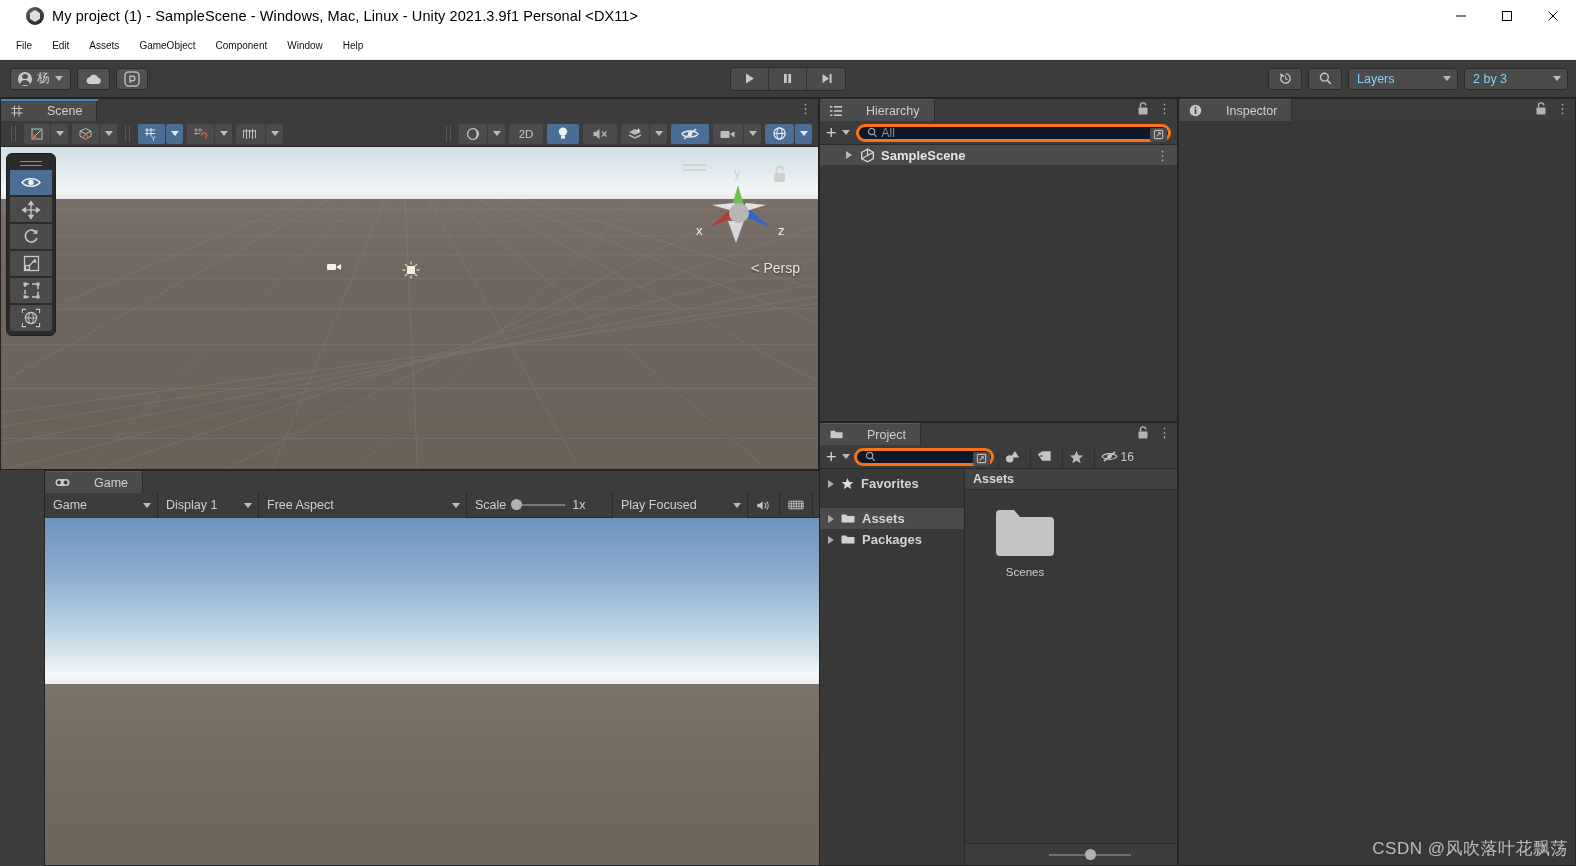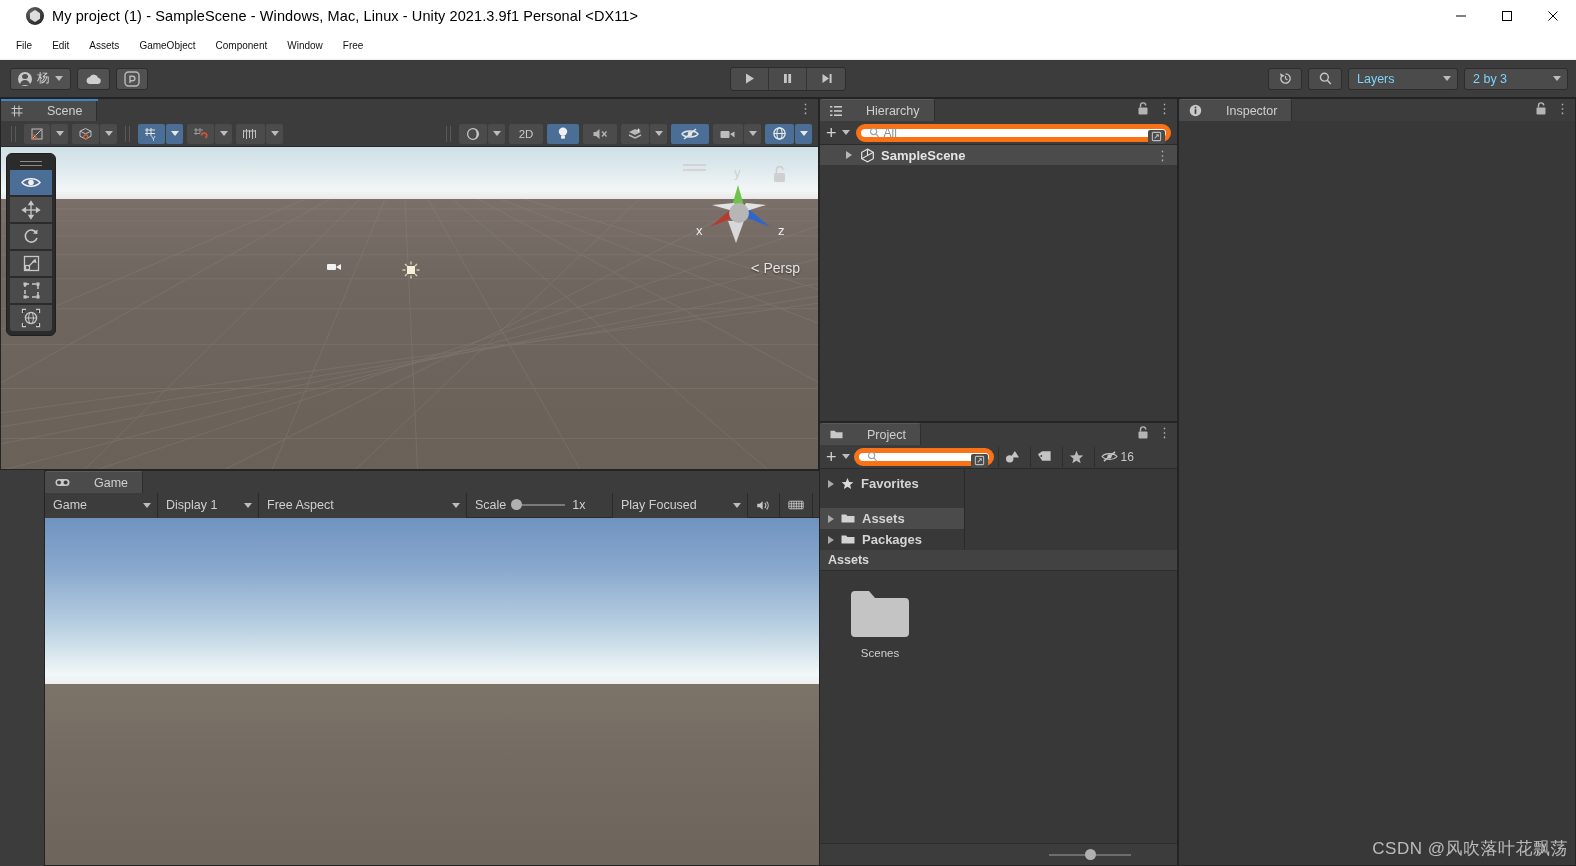--- a/index.html
+++ b/index.html
@@ -150,42 +150,42 @@
   .g-ground { position: absolute; left: 0; top: 166px; right: 0; bottom: 0;
               background: linear-gradient(to bottom, #7c7369 0%, #746b62 40%, #6d655c 100%); }
 
   
   #hierarchy-panel { left: 819px; top: 0; width: 359px; height: 324px; }
   .h-toolbar { height: 24px; background: #3c3c3c; display: flex; align-items: center;
                gap: 6px; padding: 0 6px; border-bottom: 1px solid #2a2a2a; }
   .plus-dd { display: flex; align-items: center; gap: 5px; color: #d0d0d0; }
   .plus { font-size: 18px; line-height: 14px; color: #d2d2d2; }
   .searchbox {
-    flex: 1; height: 18px; background: #ffffff; border: 5px solid #f97316; border-radius: 9px;
+    flex: 1; height: 18px; background: #0f172a; border: 3px solid #f97316; border-radius: 9px;
     display: flex; align-items: center; gap: 4px; padding: 0 4px 0 8px; position: relative;
   }
   .search-ph { color: #909090; font-size: 12px; }
   .sb-right { position: absolute; right: 1px; top: 1px; width: 17px; height: 14px;
               background: #4a4a4a; border-radius: 2px; display: flex; align-items: center;
               justify-content: center; }
   .h-body { position: absolute; left: 0; top: 46px; right: 0; bottom: 0; background: #383838; }
   .h-row { height: 20px; display: flex; align-items: center; gap: 6px; padding-left: 40px;
            background: #4b4b4b; color: #e4e4e4; font-size: 13px; font-weight: bold; position: relative; }
   .h-row-caret { position: absolute; left: 26px; width: 0; height: 0;
                  border-top: 4px solid transparent; border-bottom: 4px solid transparent;
                  border-left: 6px solid #b8b8b8; }
   .h-row .kebab { position: absolute; right: 8px; font-weight: normal; }
 
   
   #project-panel { left: 819px; top: 324px; width: 359px; height: 444px; }
   .p-toolbar { height: 24px; background: #3c3c3c; display: flex; align-items: center;
                gap: 4px; padding: 0 4px 0 6px; border-bottom: 1px solid #2a2a2a; }
   .p-icon { width: 28px; height: 20px; display: flex; align-items: center; justify-content: center;
             background: #3c3c3c; border-left: 1px solid #2e2e2e; color: #c0c0c0; }
-  .p-body { position: absolute; left: 0; top: 46px; right: 0; bottom: 0; display: flex; background: #383838; flex-direction: column; }
+  .p-body { position: absolute; left: 0; top: 46px; right: 0; bottom: 0; display: flex; background: #383838; }
   .p-tree { width: 145px; background: #383838; border-right: 1px solid #2a2a2a; padding-top: 4px; }
   .p-tree-row { height: 21px; display: flex; align-items: center; gap: 7px; padding-left: 8px;
                 color: #d4d4d4; font-size: 13px; font-weight: bold; position: relative; }
   .p-tree-row.sel { background: #4b4b4b; }
   .tri { width: 0; height: 0; border-top: 4px solid transparent; border-bottom: 4px solid transparent;
          border-left: 6px solid #a8a8a8; flex: none; }
   .p-content { flex: 1; position: relative; background: #383838; }
   .p-crumb { height: 21px; background: #424242; display: flex; align-items: center; padding-left: 8px;
              color: #d8d8d8; font-size: 12.5px; font-weight: bold; border-bottom: 1px solid #2e2e2e; }
   .asset-grid { padding: 18px 0 0 22px; display: flex; flex-wrap: wrap; gap: 12px; }
@@ -237,21 +237,21 @@
     </div>
   </div>
 
   <div class="menubar">
     <div class="menu-item">File</div>
     <div class="menu-item">Edit</div>
     <div class="menu-item">Assets</div>
     <div class="menu-item">GameObject</div>
     <div class="menu-item">Component</div>
     <div class="menu-item">Window</div>
-    <div class="menu-item">Free</div>
+    <div class="menu-item">Help</div>
   </div>
 
   <div class="toolbar">
     <div class="tb-left">
       <div class="tb-btn">
         <span class="avatar"></span>
         <span>杨</span>
         <span class="caret"></span>
       </div>
       <div class="tb-btn">

